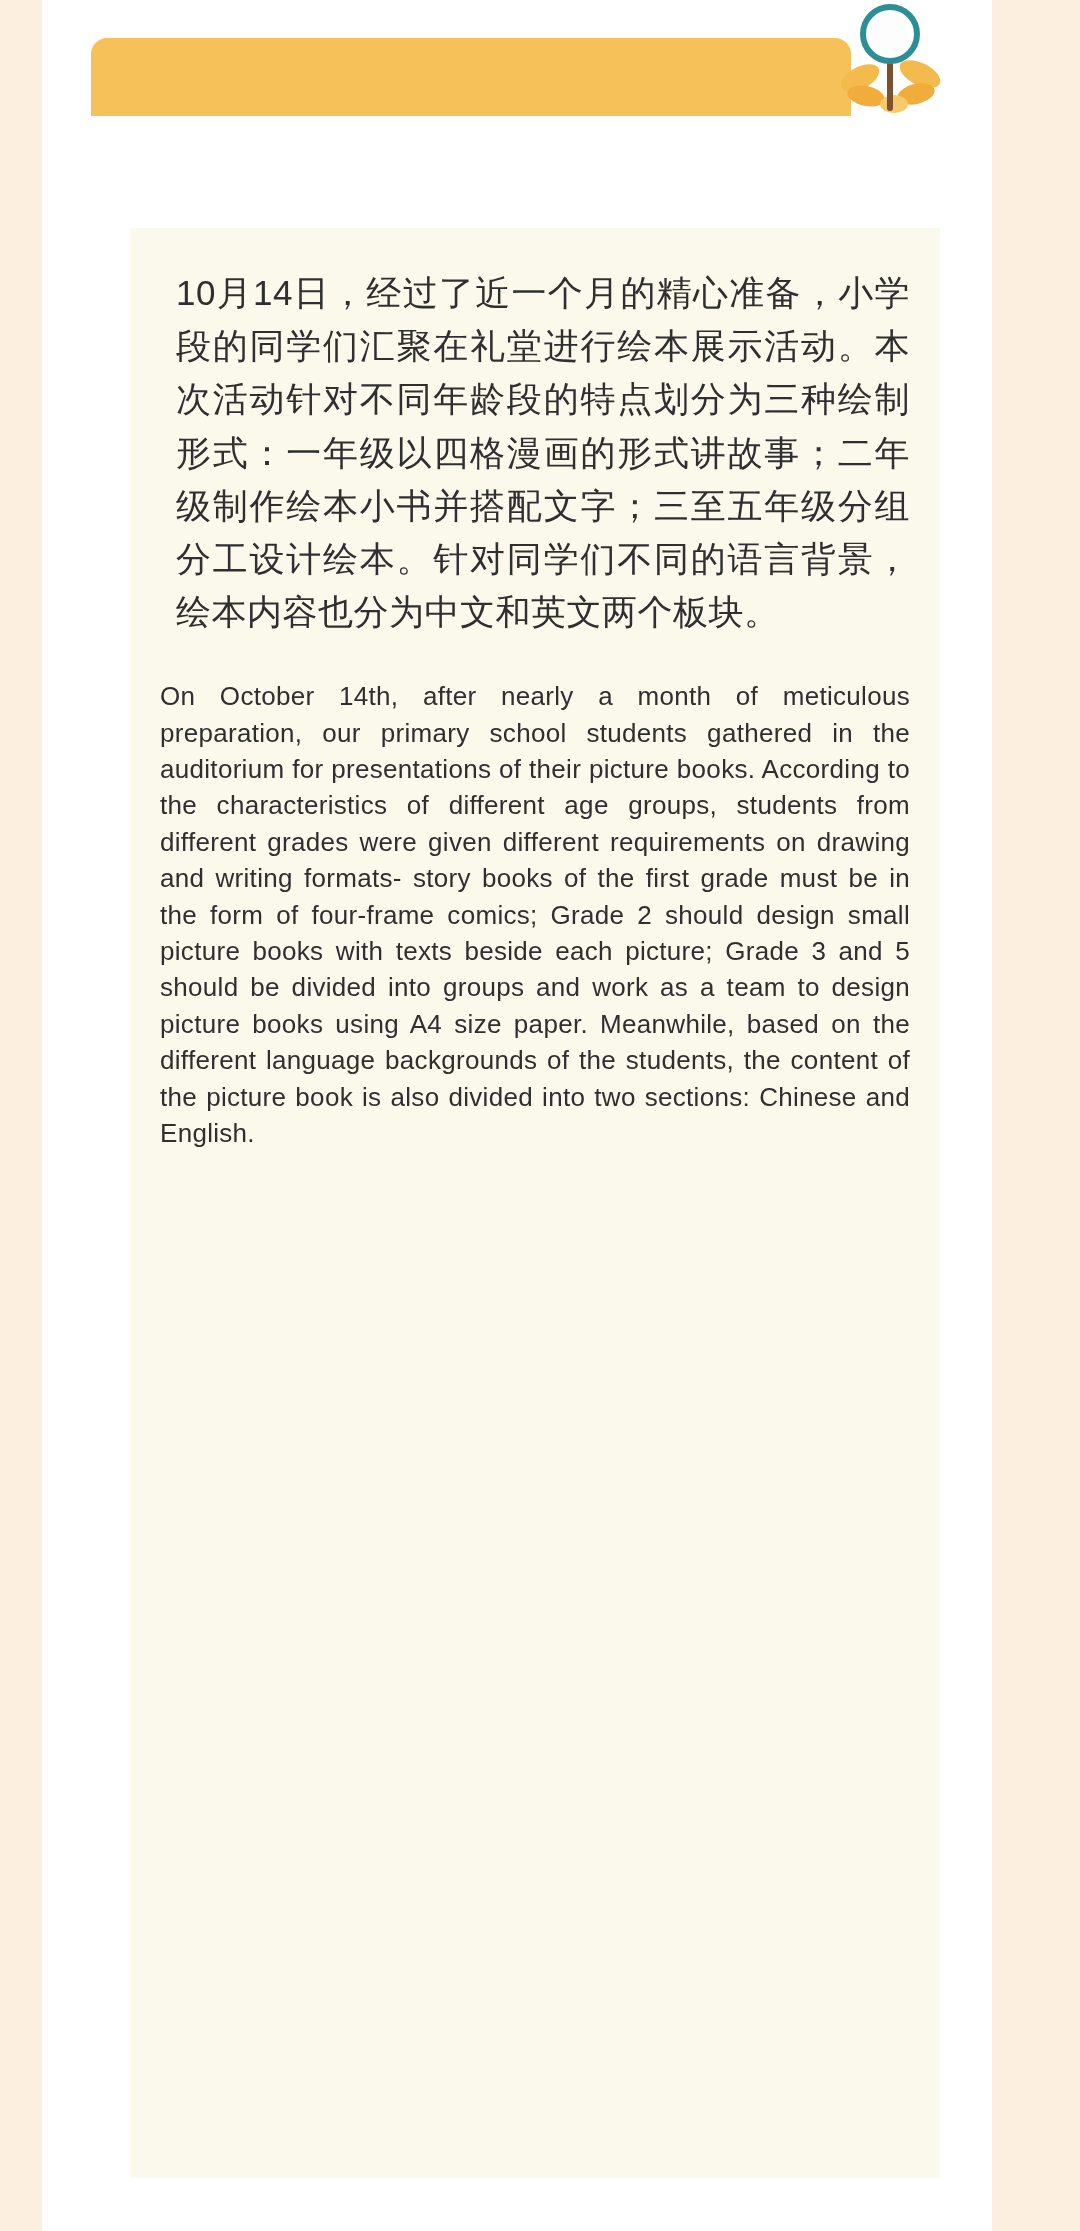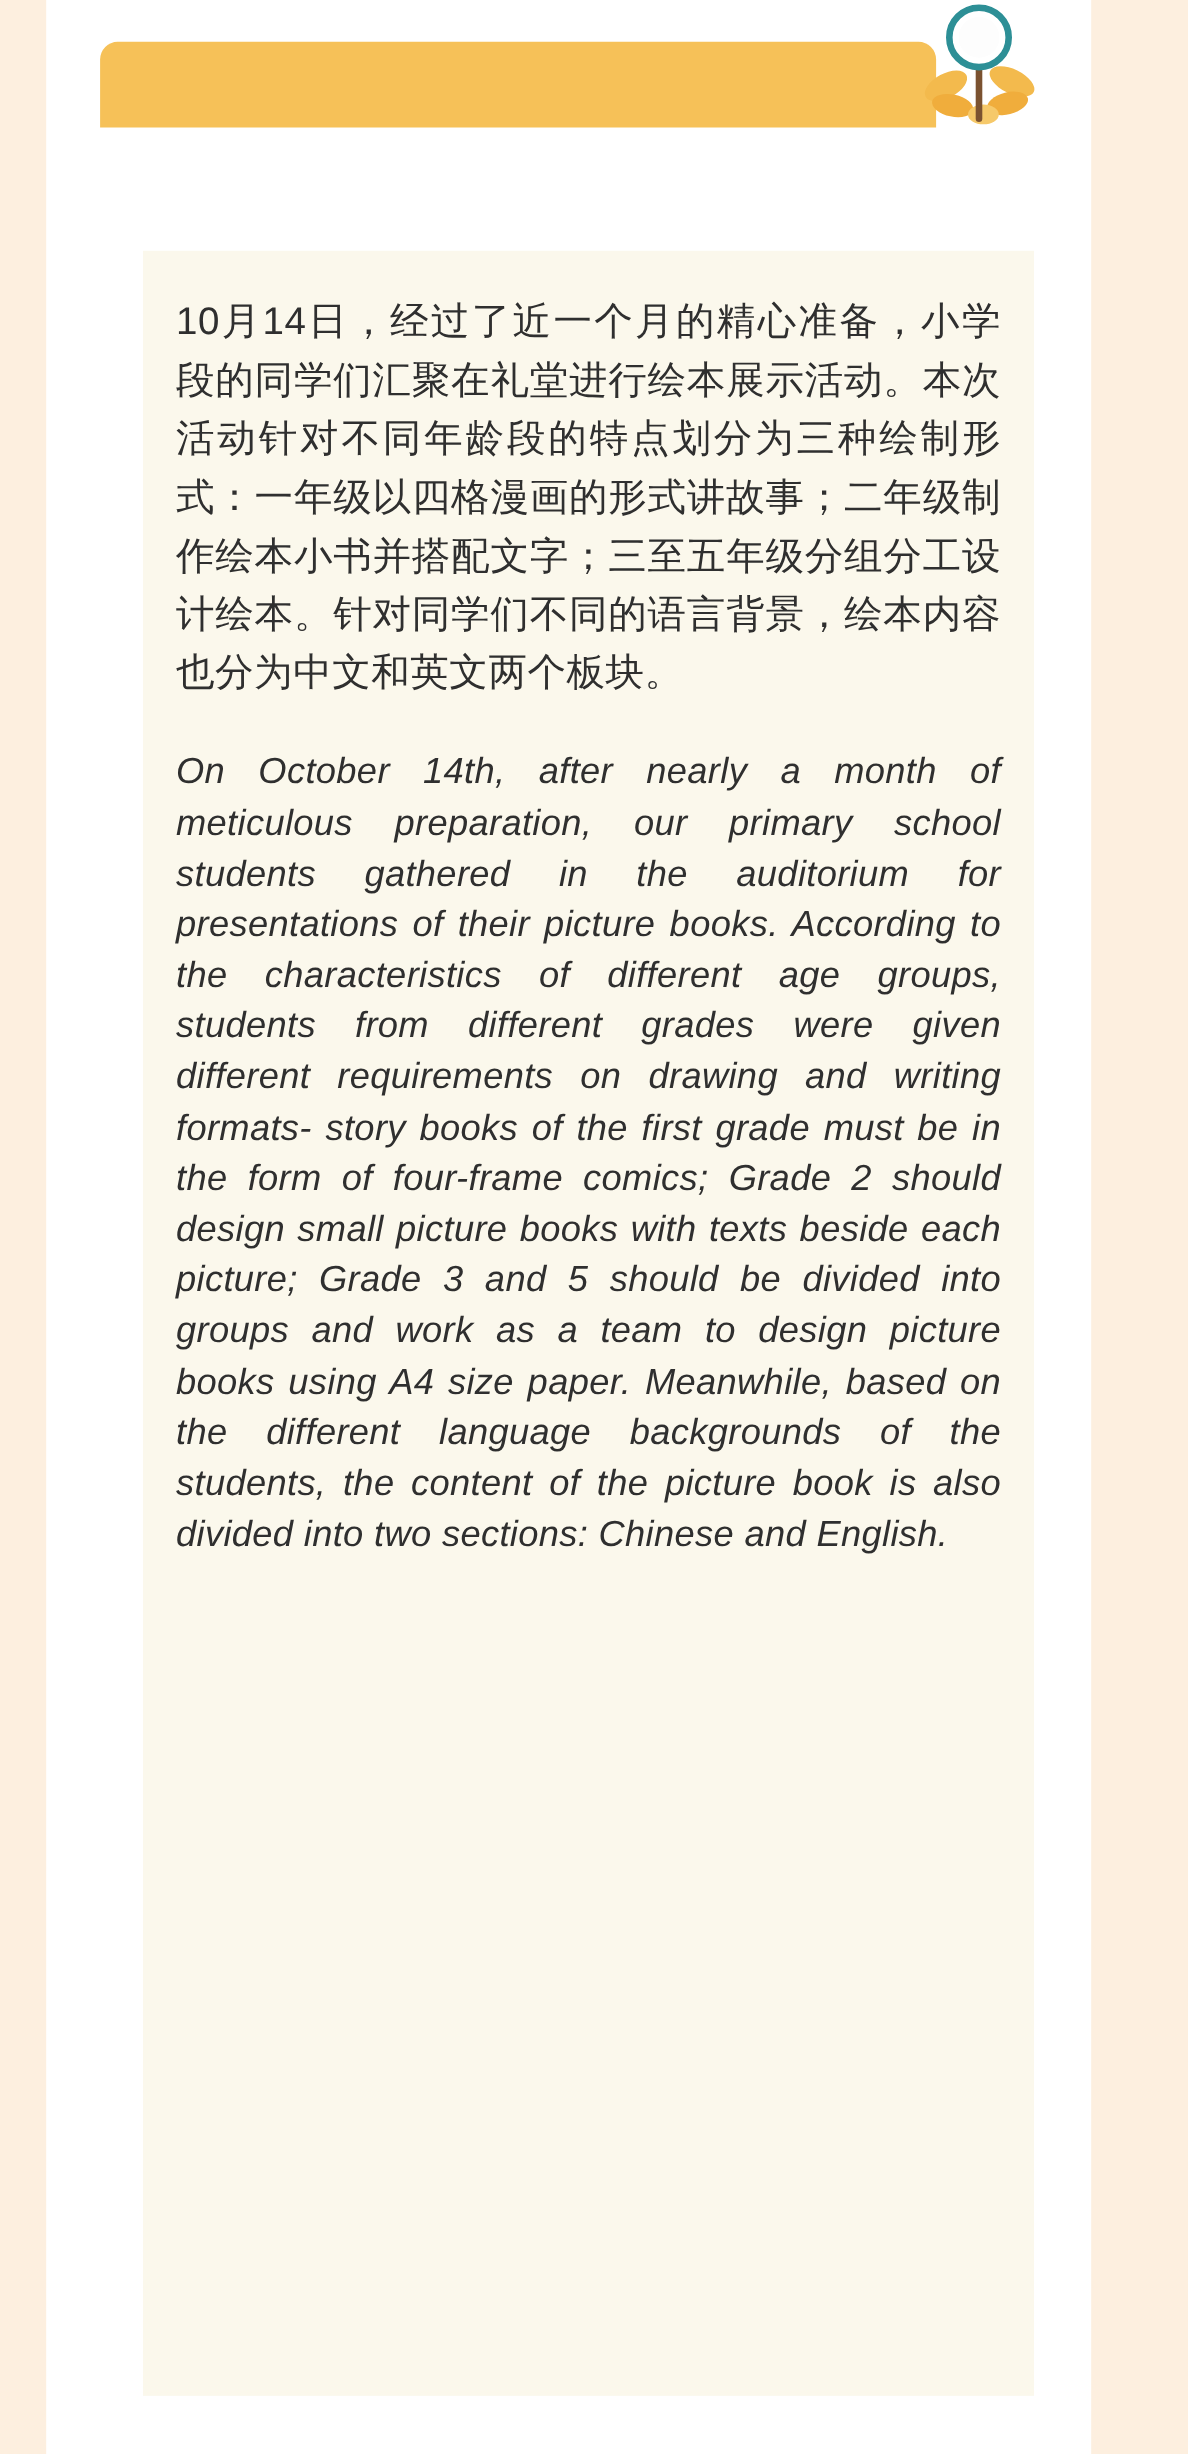--- a/index.html
+++ b/index.html
@@ -59,39 +59,38 @@
     left: 130px;
     top: 228px;
     width: 810px;
     min-height: 1950px;
     background: #fbf8ec;
     box-sizing: border-box;
     padding: 38px 30px 30px 30px;
   }
 
   .para-cn {
-    margin: 0 0 16px 0;
+    margin: 0 0 16px 16px;
     font-size: 35px;
     line-height: 1.52;
     color: #2f2f2f;
     text-align: justify;
     text-justify: inter-ideograph;
     letter-spacing: 0.5px;
     font-family: "Liberation Sans", sans-serif;
   }
 
   .para-en {
     margin: 40px 0 0 0;
-    font-size: 33px;
+    font-size: 26px;
     line-height: 1.40;
     color: #2f2f2f;
     text-align: justify;
     letter-spacing: 0.3px;
     font-family: "Liberation Sans", sans-serif;
-    font-style: italic;
   }
 </style>
 </head>
 <body>
 
 <div class="page">
 
   <div class="sheet"></div>
 
   <div class="header-bar"></div>

